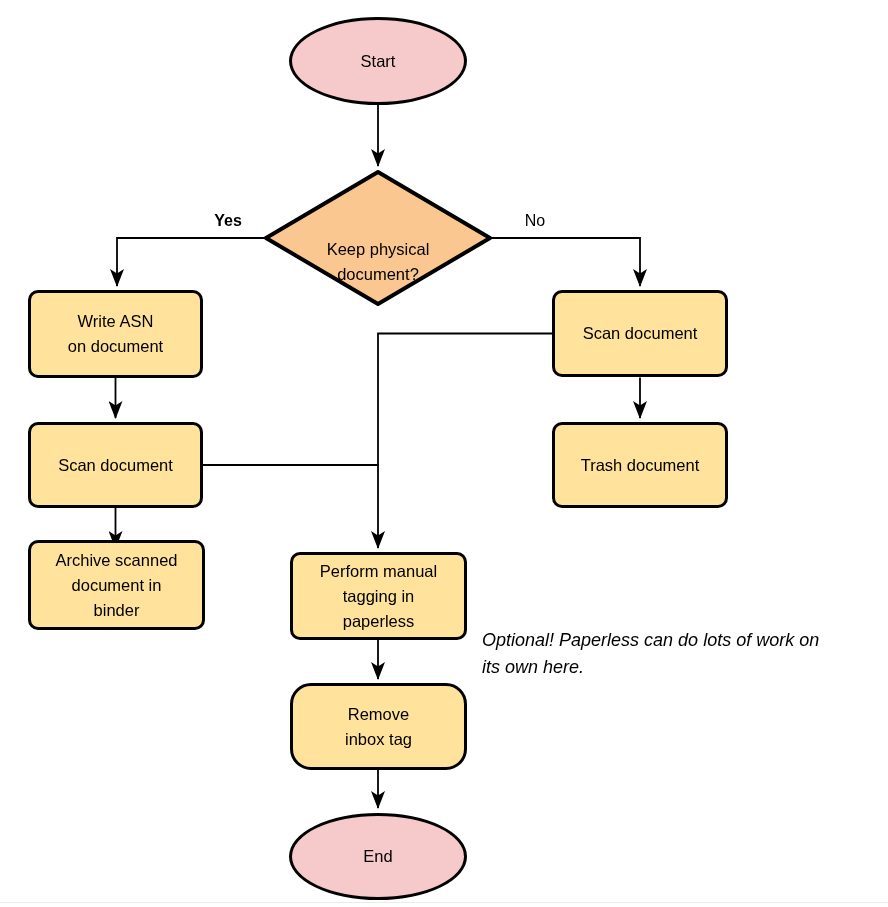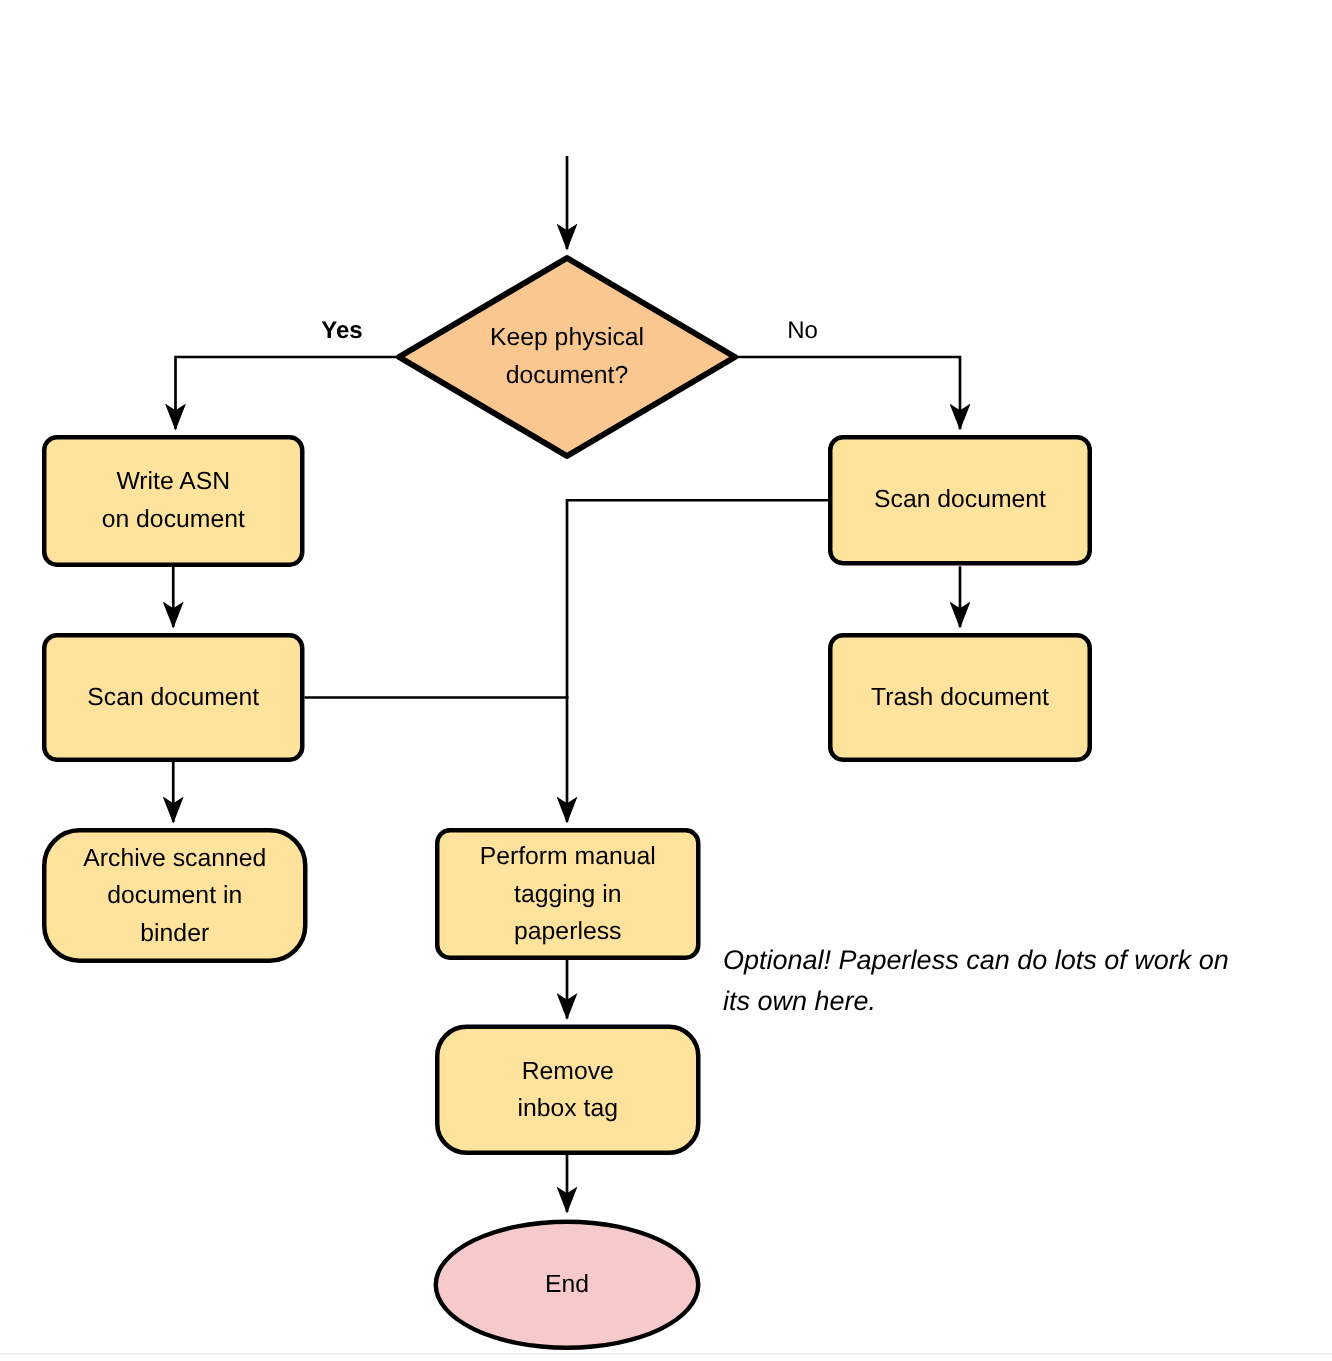--- a/index.html
+++ b/index.html
@@ -58,20 +58,21 @@
   .diamond-label {
     position: absolute;
     display: flex;
     align-items: center;
     justify-content: center;
     text-align: center;
     white-space: pre-line;
     font-size: 16.5px;
     line-height: 25px;
     color: #000;
+    margin-top: 24px;
   }
   .edge-label {
     position: absolute;
     font-size: 16px;
     color: #000;
     text-align: center;
   }
   .note {
     position: absolute;
     font-size: 18px;
@@ -109,34 +110,35 @@
     <path class="edge" d="M115.5,508 L115.5,548" marker-end="url(#arrow)"></path>
     <path class="edge" d="M640,377.5 L640,418" marker-end="url(#arrow)"></path>
     <path class="edge" d="M552,333.5 L378,333.5 L378,548" marker-end="url(#arrow)"></path>
     <path class="edge" d="M203,465 L379,465"></path>
     <path class="edge" d="M378,640 L378,679" marker-end="url(#arrow)"></path>
     <path class="edge" d="M378,770 L378,808" marker-end="url(#arrow)"></path>
 
     <polygon class="diamond" points="378,172 490,238 378,304 266,238" fill="#fbc791"></polygon>
   </svg>
 
+  <div class="node terminal" style="left:289px; top:17px; width:178px; height:88px;">Start</div>
 
   <div class="diamond-label" style="left:278px; top:208px; width:200px; height:60px;">Keep physical
 document?</div>
 
   <div class="edge-label" style="left:205px; top:212px; width:46px;font-weight:bold;">Yes</div>
 
   <div class="edge-label" style="left:512px; top:212px; width:46px;">No</div>
 
   <div class="node process" style="left:28px; top:290px; width:175px; height:88px;">Write ASN
 on document</div>
 
   <div class="node process" style="left:28px; top:422px; width:175px; height:86px;">Scan document</div>
 
-  <div class="node process" style="left:28px; top:552px; width:177px; height:90px;border-radius:25px;">Archive scanned
+  <div class="node process" style="left:28px; top:540px; width:177px; height:90px;">Archive scanned
 document in
 binder</div>
 
   <div class="node process" style="left:552px; top:290px; width:176px; height:87px;">Scan document</div>
 
   <div class="node process" style="left:552px; top:422px; width:176px; height:86px;">Trash document</div>
 
   <div class="node process" style="left:290px; top:552px; width:177px; height:88px;">Perform manual
 tagging in
 paperless</div>

